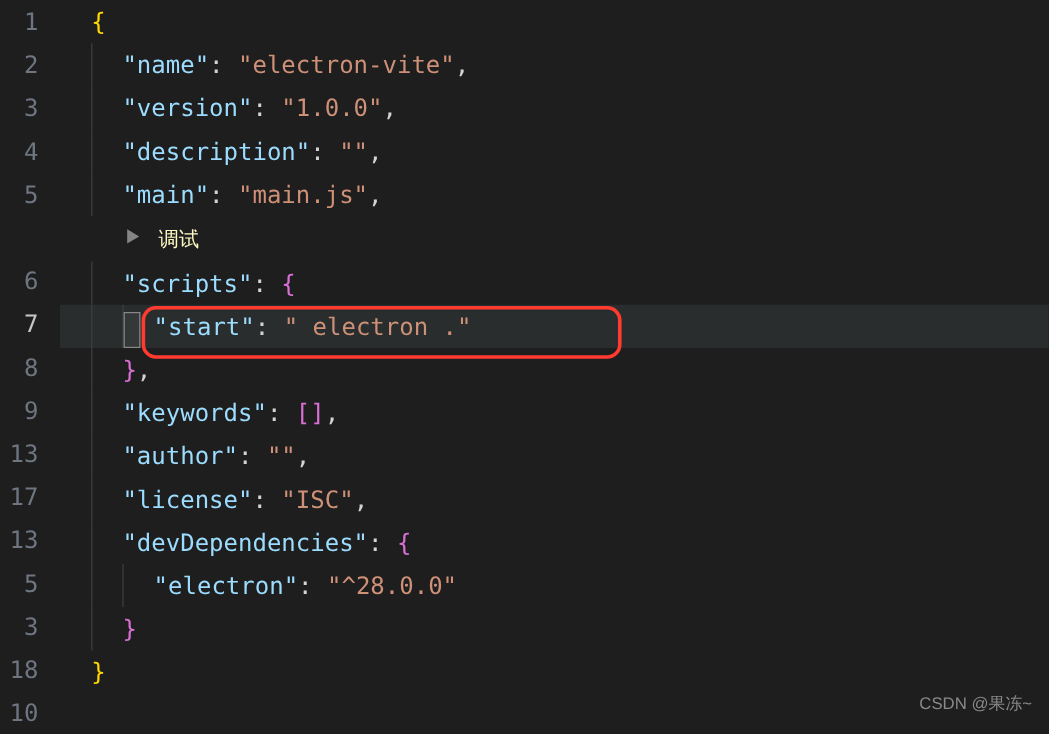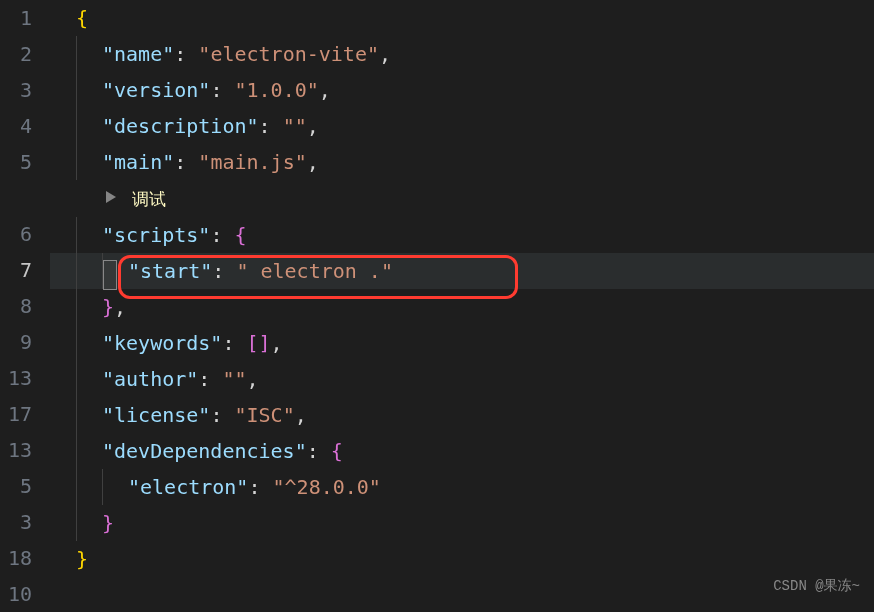--- a/index.html
+++ b/index.html
@@ -103,21 +103,21 @@
       border: 1px solid #888;
       background: rgba(100,100,100,0.2);
       pointer-events: none;
     }
     .watermark {
       position: absolute;
       bottom: 8px;
       right: 14px;
       color: #888;
       font-size: 14px;
-      font-family: Liberation Mono, monospace;
+      font-family: Liberation Sans, sans-serif;
     }
     .pad1 { padding-left: 26px; }
     .pad2 { padding-left: 52px; }
     .pad3 { padding-left: 78px; }
   </style>
 </head>
 <body>
 
 <div class="editor">
   <div class="gutter">

